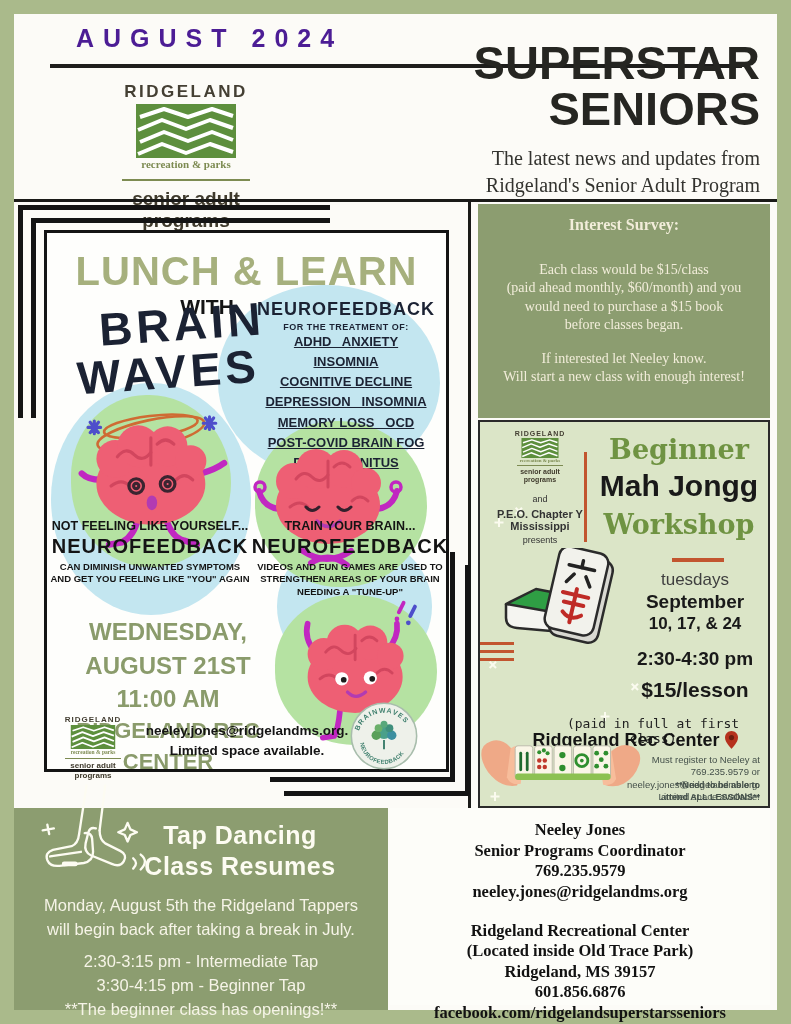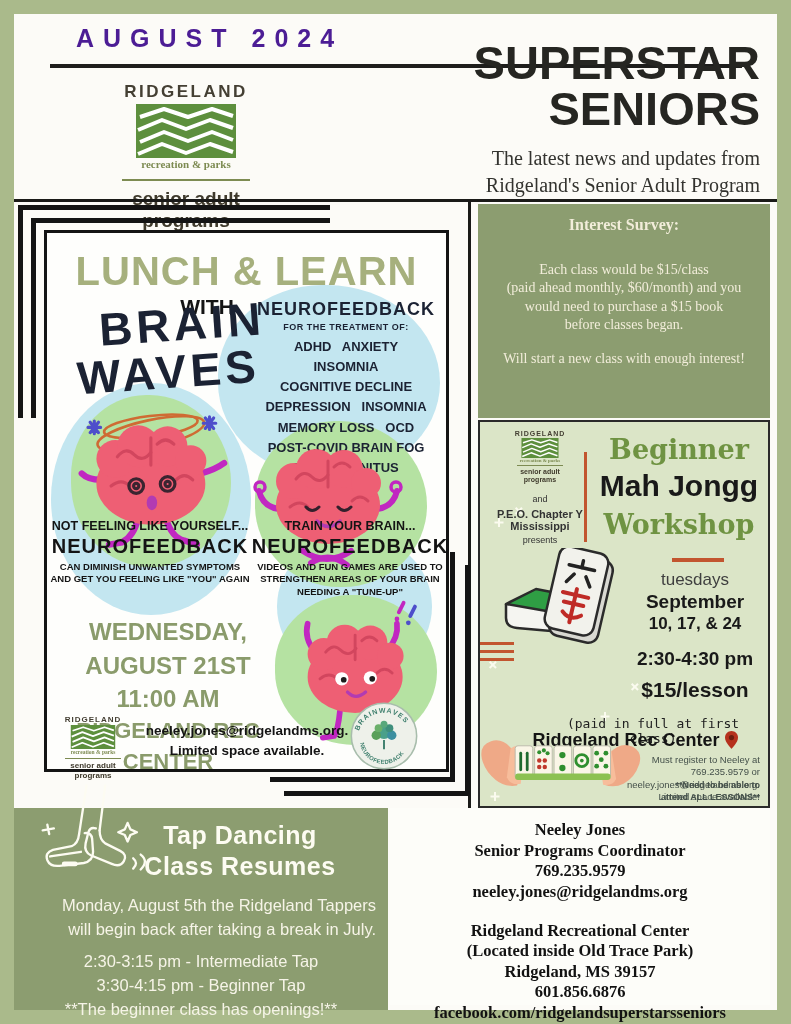--- a/index.html
+++ b/index.html
@@ -39,21 +39,21 @@
   .blob-green-1{left:24px;top:162px;width:160px;height:172px;background:#b5e2a2;}
   .blob-green-2{left:208px;top:188px;width:172px;height:166px;background:#b5e2a2;}
   .blob-green-3{left:228px;top:362px;width:162px;height:150px;background:#b5e2a2;}
   .lnl-title{left:0;right:0;top:16px;text-align:center;font-size:40px;font-weight:900;color:#a6b07d;letter-spacing:1px;}
   .lnl-with{left:60px;top:62px;width:200px;text-align:center;font-size:21px;font-weight:900;color:#141414;}
   .lnl-brain{left:52px;top:64px;font-size:46px;font-weight:900;color:#1b2233;transform:rotate(-4deg);letter-spacing:4px;}
   .lnl-waves{left:30px;top:112px;font-size:46px;font-weight:900;color:#1b2233;transform:rotate(-4deg);letter-spacing:4px;}
   .neuro-col{left:198px;top:66px;width:202px;text-align:center;color:#1b2233;}
   .neuro-title{font-size:18px;font-weight:900;letter-spacing:1px;}
   .neuro-sub{font-size:9px;font-weight:800;margin-top:2px;letter-spacing:0.5px;}
-  .neuro-list{margin-top:5px;}
+  .neuro-list{text-decoration:underline;}
   .neuro-list div{font-size:13px;font-weight:800;line-height:1.55;white-space:pre;}
   .brain-svg{position:absolute;}
   .brain-dizzy{left:28px;top:163px;width:158px;height:178px;}
   .brain-zen{left:206px;top:192px;width:150px;height:160px;}
   .brain-cheer{left:238px;top:366px;width:145px;height:152px;}
   .caption{text-align:center;color:#141414;}
   .cap-left{left:2px;top:286px;width:202px;}
   .cap-right{left:204px;top:286px;width:198px;}
   .cap-head{font-size:12.5px;font-weight:800;}
   .cap-neuro{font-size:20px;font-weight:900;letter-spacing:1px;margin-top:2px;}
@@ -118,21 +118,21 @@
   .spark{position:absolute;width:9px;height:9px;}
   .spark::before,.spark::after{content:"";position:absolute;background:#fbfbef;left:3.5px;top:0;width:2px;height:9px;}
   .spark::after{transform:rotate(90deg);}
   .spark.d{transform:rotate(45deg);}
 
   
   .tap{left:14px;top:808px;width:374px;height:202px;background:#8c9d70;color:#f6f4e7;}
   .tap-shoes{position:absolute;left:24px;top:-28px;width:112px;height:124px;}
   .tap-title{position:absolute;left:108px;top:12px;width:236px;text-align:center;color:#fdfcf2;
              font-size:25px;font-weight:800;line-height:1.25;letter-spacing:0.5px;}
-  .tap-body{position:absolute;left:12px;top:86px;width:350px;text-align:right;font-size:16.5px;}
+  .tap-body{position:absolute;left:12px;top:86px;width:350px;text-align:center;font-size:16.5px;}
   .tap-body div,.tap-schedule div{line-height:1.45;}
   .tap-schedule{position:absolute;left:12px;top:142px;width:350px;text-align:center;font-size:16.5px;}
 
   
   .contact{left:390px;top:808px;width:380px;height:197px;background:#fdfdf9;text-align:center;
            font-family:"Liberation Serif",serif;color:#121212;font-weight:700;}
   .contact-g1{margin-top:12px;} .contact-g2{margin-top:18px;}
   .contact div div{font-size:16.5px;line-height:1.25;}
 </style>
 </head>
@@ -388,20 +388,21 @@
 
   <div class="abs interest">
     <div class="interest-title">Interest Survey:</div>
     <div class="interest-para ip2">
         <div>Each class would be $15/class</div>
         <div>(paid ahead monthly, $60/month) and you</div>
         <div>would need to purchase a $15 book</div>
         <div>before classes began.</div>
       </div>
     <div class="interest-para ip3">
+        <div>If interested let Neeley know.</div>
         <div>Will start a new class with enough interest!</div>
       </div>
   </div>
 
   <div class="abs mahjongg">
     <div class="spark" style="left:14px;top:96px;"></div>
     <div class="spark d" style="left:34px;top:84px;"></div>
     <div class="spark d" style="left:8px;top:238px;"></div>
     <div class="spark" style="left:120px;top:290px;"></div>
     <div class="spark d" style="left:150px;top:260px;"></div>

